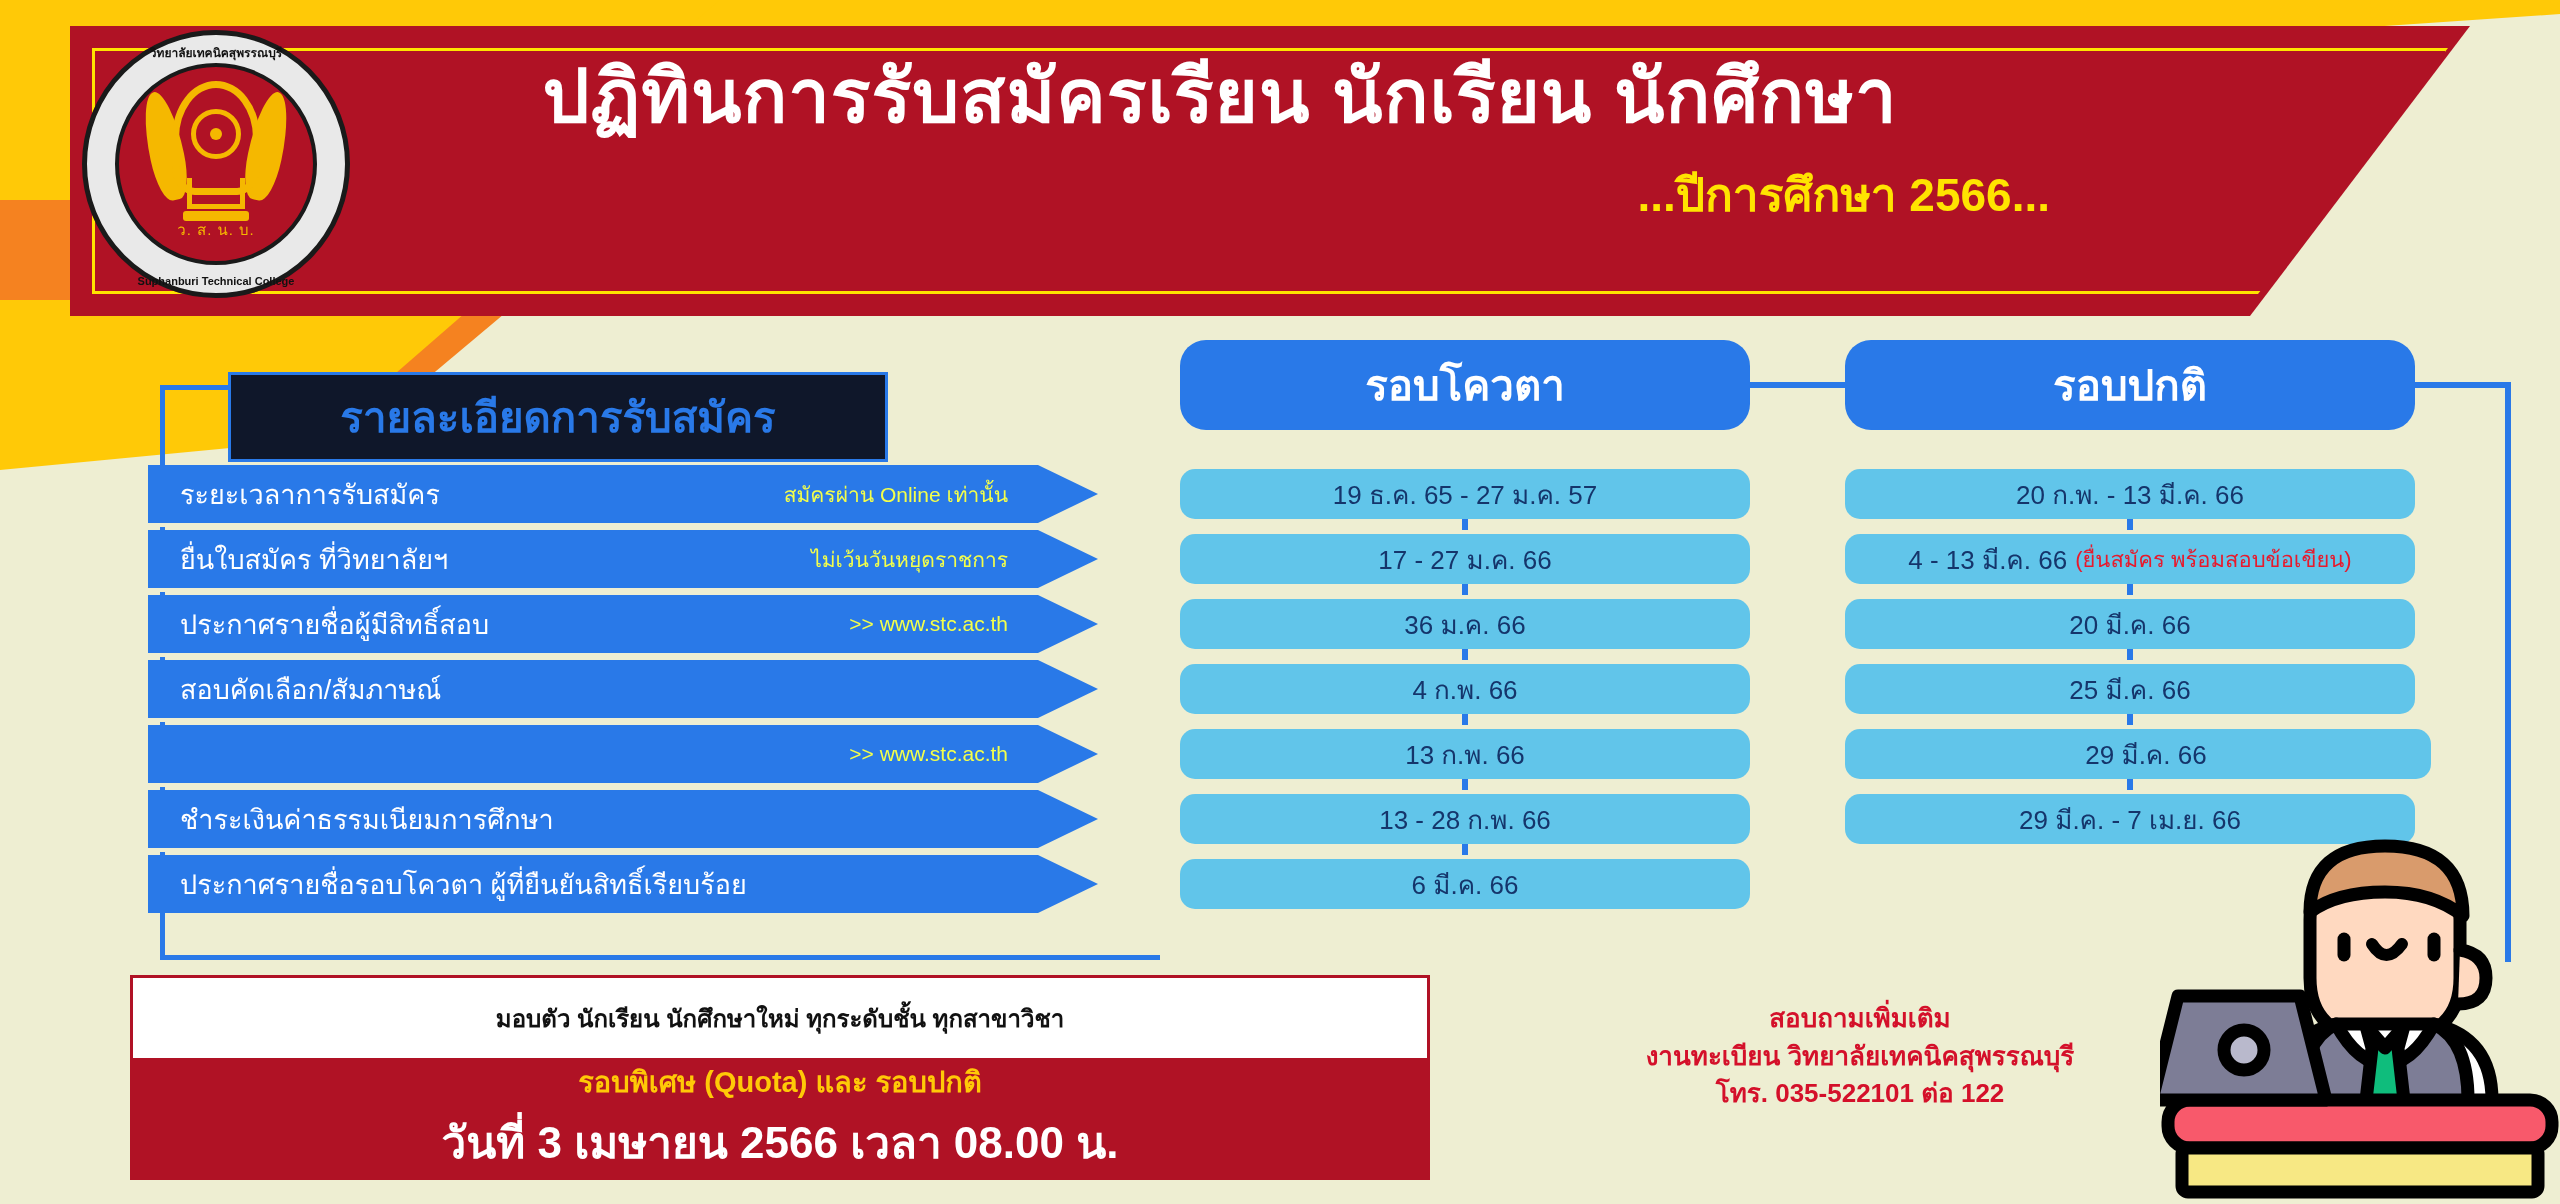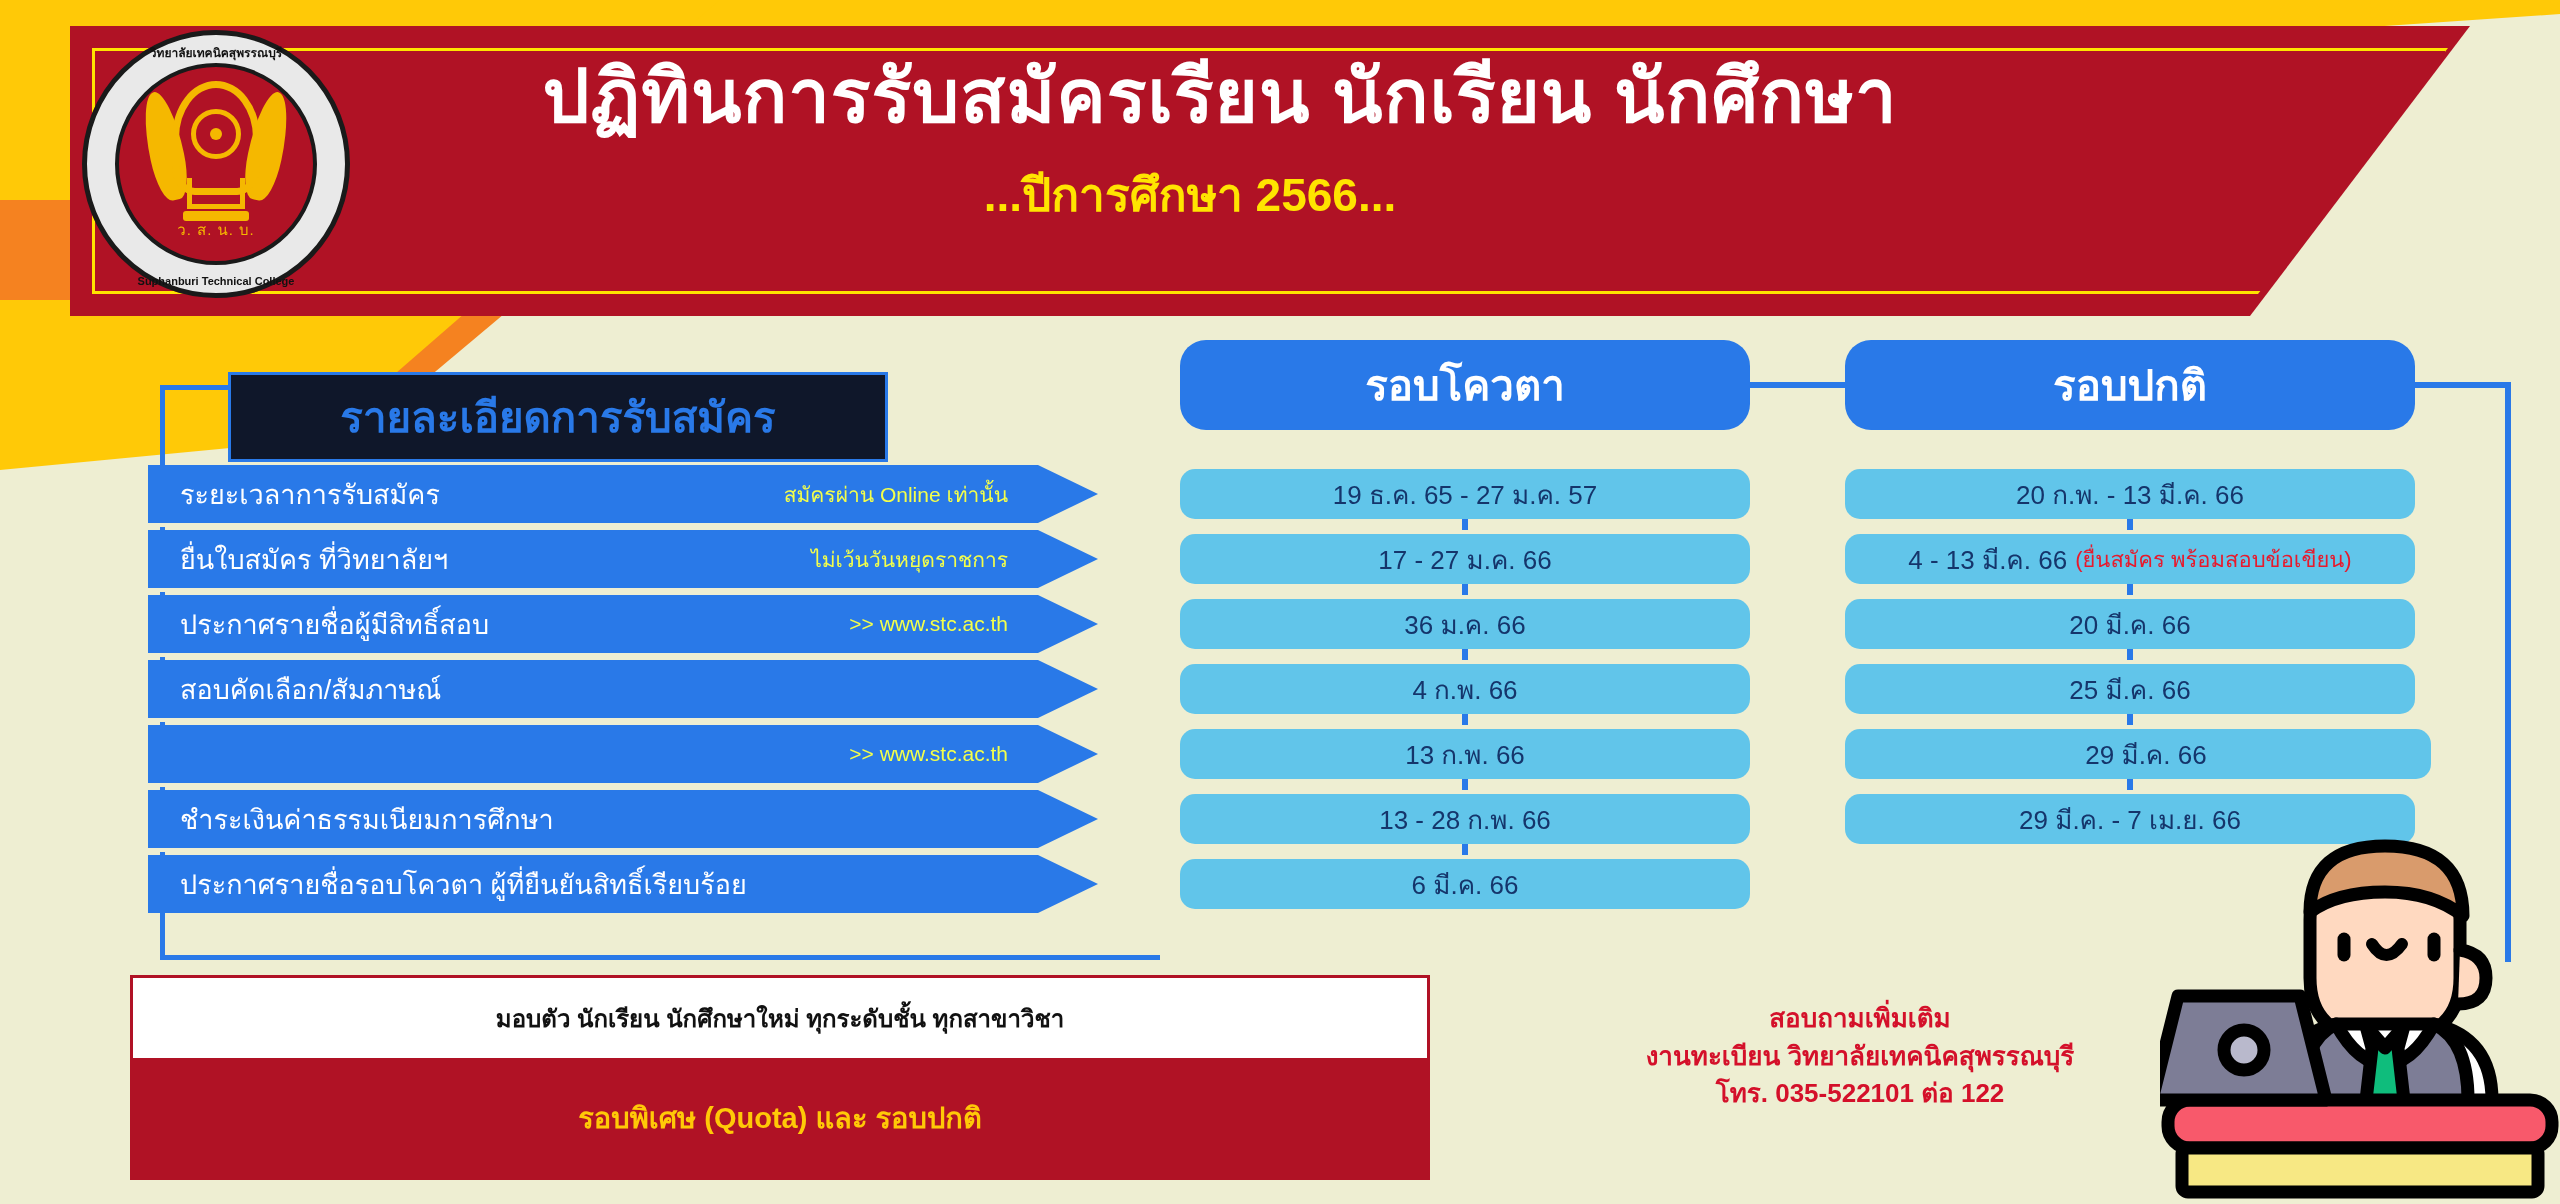--- a/index.html
+++ b/index.html
@@ -114,21 +114,21 @@
   .logo .arc-bot{bottom:11px;font-size:11px;}
 
   .title-main{
     position:absolute;left:330px;top:58px;width:1780px;
     text-align:center;color:#fff;z-index:7;
     font-size:74px;font-weight:bold;line-height:1.05;
     letter-spacing:1px;
   }
   .title-sub{
     position:absolute;left:330px;top:158px;width:1720px;
-    text-align:center;color:#ffe400;z-index:7;
+    text-align:right;color:#ffe400;z-index:7;
     font-size:46px;font-weight:bold;
   }
 
   
   .conn{position:absolute;background:#2979e8;z-index:2;}
 
   
   .head-white{
     position:absolute;left:228px;top:340px;width:660px;height:90px;
     background:#0f172a;border:3px solid #2979e8;box-sizing:border-box;
@@ -336,20 +336,21 @@
         <span class="d">6 มี.ค. 66</span>
       </div>
     </div>
 
   <div class="bottom-box">
     <div class="bottom-white">
       <span>มอบตัว  นักเรียน  นักศึกษาใหม่  ทุกระดับชั้น  ทุกสาขาวิชา</span>
     </div>
     <div class="bottom-red">
       <div class="l1">รอบพิเศษ (Quota)  และ  รอบปกติ</div>
+      <div class="l2">วันที่   3   เมษายน   2566   เวลา 08.00 น.</div>
     </div>
   </div>
 
   <div class="contact">
     <div>สอบถามเพิ่มเติม</div>
     <div>งานทะเบียน วิทยาลัยเทคนิคสุพรรณบุรี</div>
     <div>โทร. 035-522101 ต่อ 122</div>
   </div>
 
   <div class="illus">

